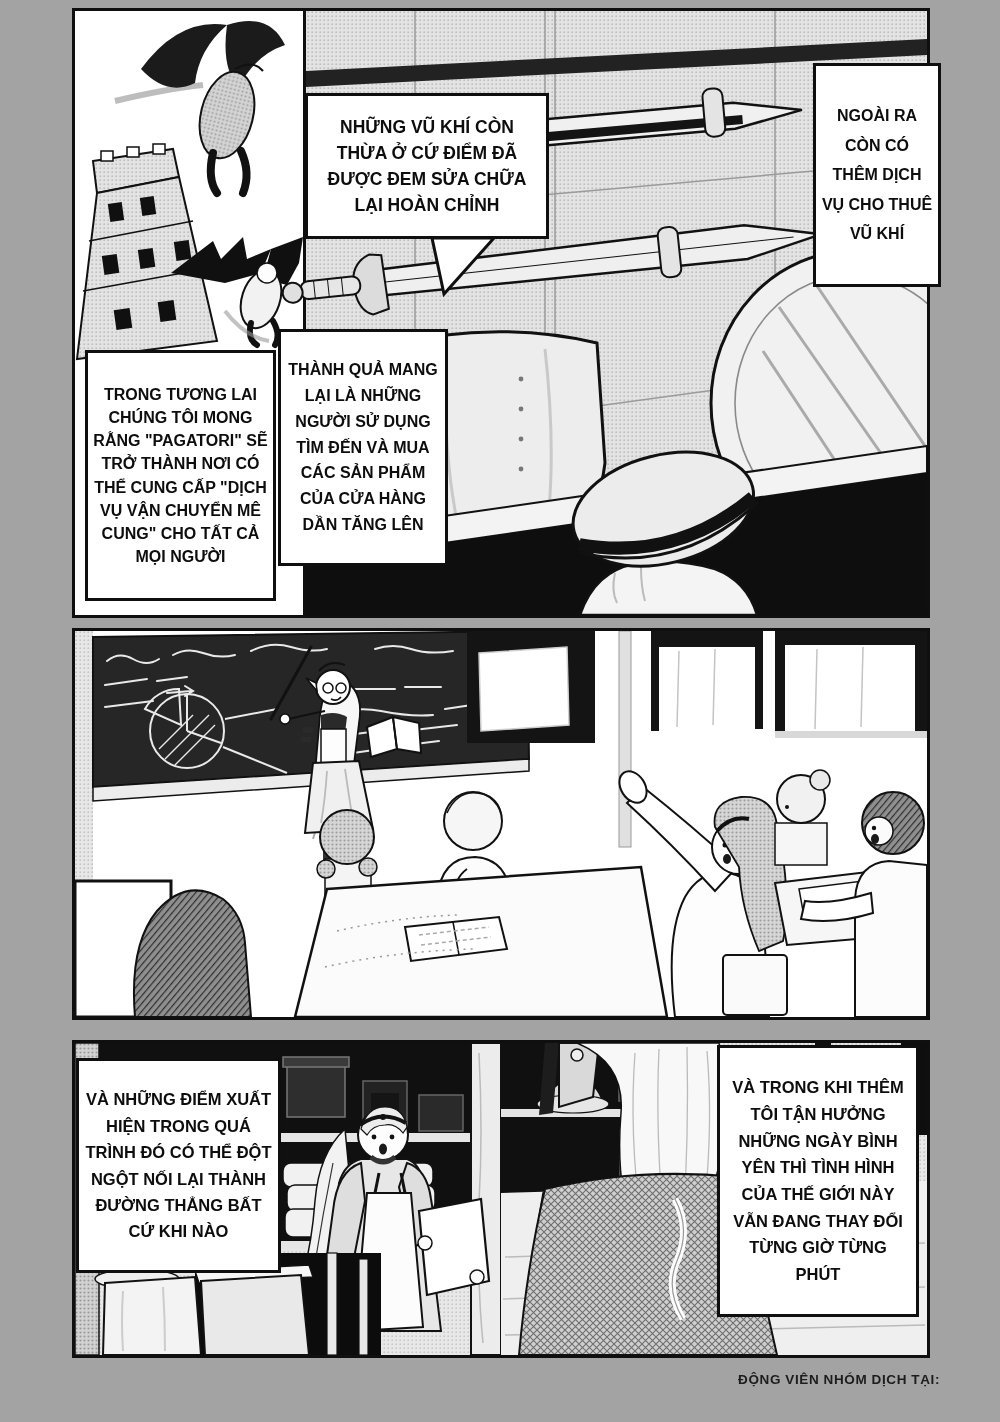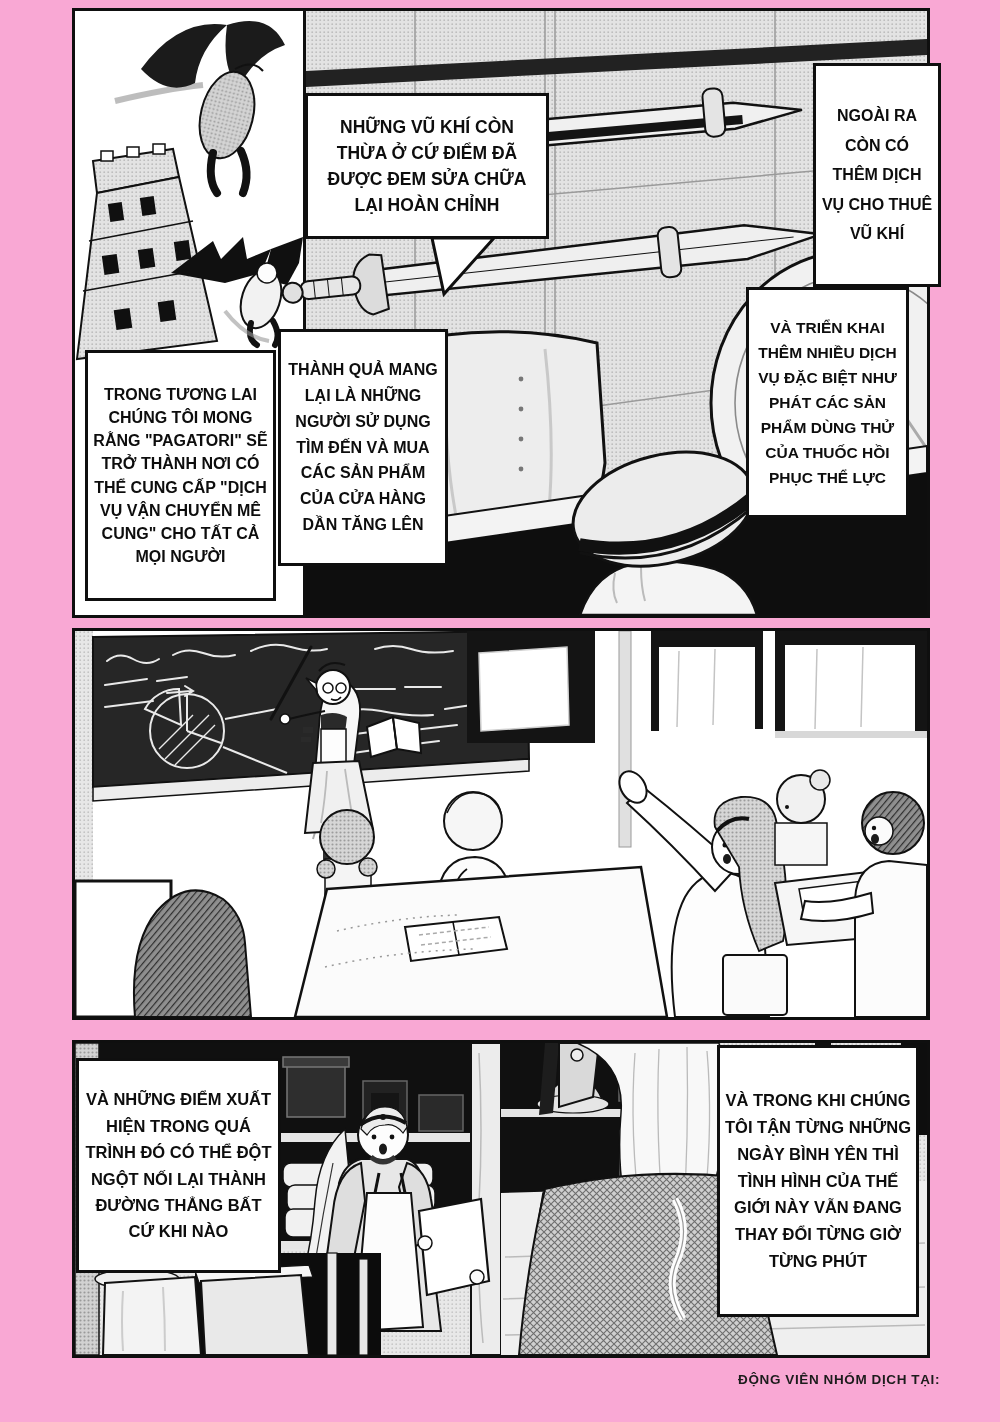--- a/index.html
+++ b/index.html
@@ -1,16 +1,16 @@
 <!DOCTYPE html>
 <html><head>
 <meta charset="utf-8">
 <style>
   html,body{margin:0;padding:0;background:#ffffff;}
-  .page{position:relative;width:1000px;height:1422px;background:#f9a8d4;overflow:hidden;
+  .page{position:relative;width:1000px;height:1422px;background:#a3a3a3;overflow:hidden;
         font-family:"Liberation Sans","DejaVu Sans",sans-serif;color:#111;}
   .panel{position:absolute;background:#fff;border:3px solid #0f0f0f;overflow:hidden;z-index:1;}
   #panel1{left:72px;top:8px;width:852px;height:604px;}
   #panel2{left:72px;top:628px;width:852px;height:386px;}
   #panel3{left:72px;top:1040px;width:852px;height:312px;}
   .tbox{position:absolute;z-index:3;background:#ffffff;border:3px solid #0f0f0f;color:#0d0d0d;
         display:flex;align-items:center;justify-content:center;text-align:center;
         font-weight:bold;box-sizing:border-box;padding:6px 5px;}
   #b-weapons{left:305px;top:93px;width:244px;height:146px;font-size:17.5px;line-height:1.5;}
   #b-rental{left:813px;top:63px;width:128px;height:224px;font-size:16px;line-height:1.85;}
@@ -405,24 +405,23 @@
         <rect x="284" y="216" width="9" height="96" fill="#e8e8e8" stroke="#111" stroke-width="1.2"></rect>
       </g>
     </svg>
   </section>
 
   <div class="tbox" id="b-weapons">NHỮNG VŨ KHÍ CÒN THỪA Ở CỨ ĐIỂM ĐÃ ĐƯỢC ĐEM SỬA CHỮA LẠI HOÀN CHỈNH</div>
   <svg class="tail" viewBox="0 0 80 62">
     <polygon points="12,2 74,2 24,58" fill="#ffffff" stroke="#0f0f0f" stroke-width="3"></polygon>
   </svg>
   <div class="tbox" id="b-rental">NGOÀI RA CÒN CÓ THÊM DỊCH VỤ CHO THUÊ VŨ KHÍ</div>
-  <div class="tbox" id="b-services">VÀ TRIỂN KHAI THÊM NHIỀU DỊCH VỤ ĐẶC BIỆT NHƯ PHÁT CÁC SẢN PHẨM DÙNG THỬ CỦA THUỐC HỒI PHỤC THỂ LỰC</div>
   <div class="tbox" id="b-results">THÀNH QUẢ MANG LẠI LÀ NHỮNG NGƯỜI SỬ DỤNG TÌM ĐẾN VÀ MUA CÁC SẢN PHẨM CỦA CỬA HÀNG DẦN TĂNG LÊN</div>
   <div class="tbox" id="b-future">TRONG TƯƠNG LAI CHÚNG TÔI MONG RẰNG "PAGATORI" SẼ TRỞ THÀNH NƠI CÓ THỂ CUNG CẤP "DỊCH VỤ VẬN CHUYỂN MÊ CUNG" CHO TẤT CẢ MỌI NGƯỜI</div>
   <div class="tbox" id="b-points">VÀ NHỮNG ĐIỂM XUẤT HIỆN TRONG QUÁ TRÌNH ĐÓ CÓ THỂ ĐỘT NGỘT NỐI LẠI THÀNH ĐƯỜNG THẲNG BẤT CỨ KHI NÀO</div>
-  <div class="tbox" id="b-world">VÀ TRONG KHI CHÚNG TÔI TẬN TỪNG NHỮNG NGÀY BÌNH YÊN THÌ TÌNH HÌNH CỦA THẾ GIỚI NÀY VẪN ĐANG THAY ĐỔI TỪNG GIỜ TỪNG PHÚT</div>
+  <div class="tbox" id="b-world">VÀ TRONG KHI THÊM TÔI TẬN HƯỞNG NHỮNG NGÀY BÌNH YÊN THÌ TÌNH HÌNH CỦA THẾ GIỚI NÀY VẪN ĐANG THAY ĐỔI TỪNG GIỜ TỪNG PHÚT</div>
 
 
   <div class="footer">
     <div class="l1">ĐỘNG VIÊN NHÓM DỊCH TẠI:</div>
   </div>
 
 </div>
 
 </body></html>

